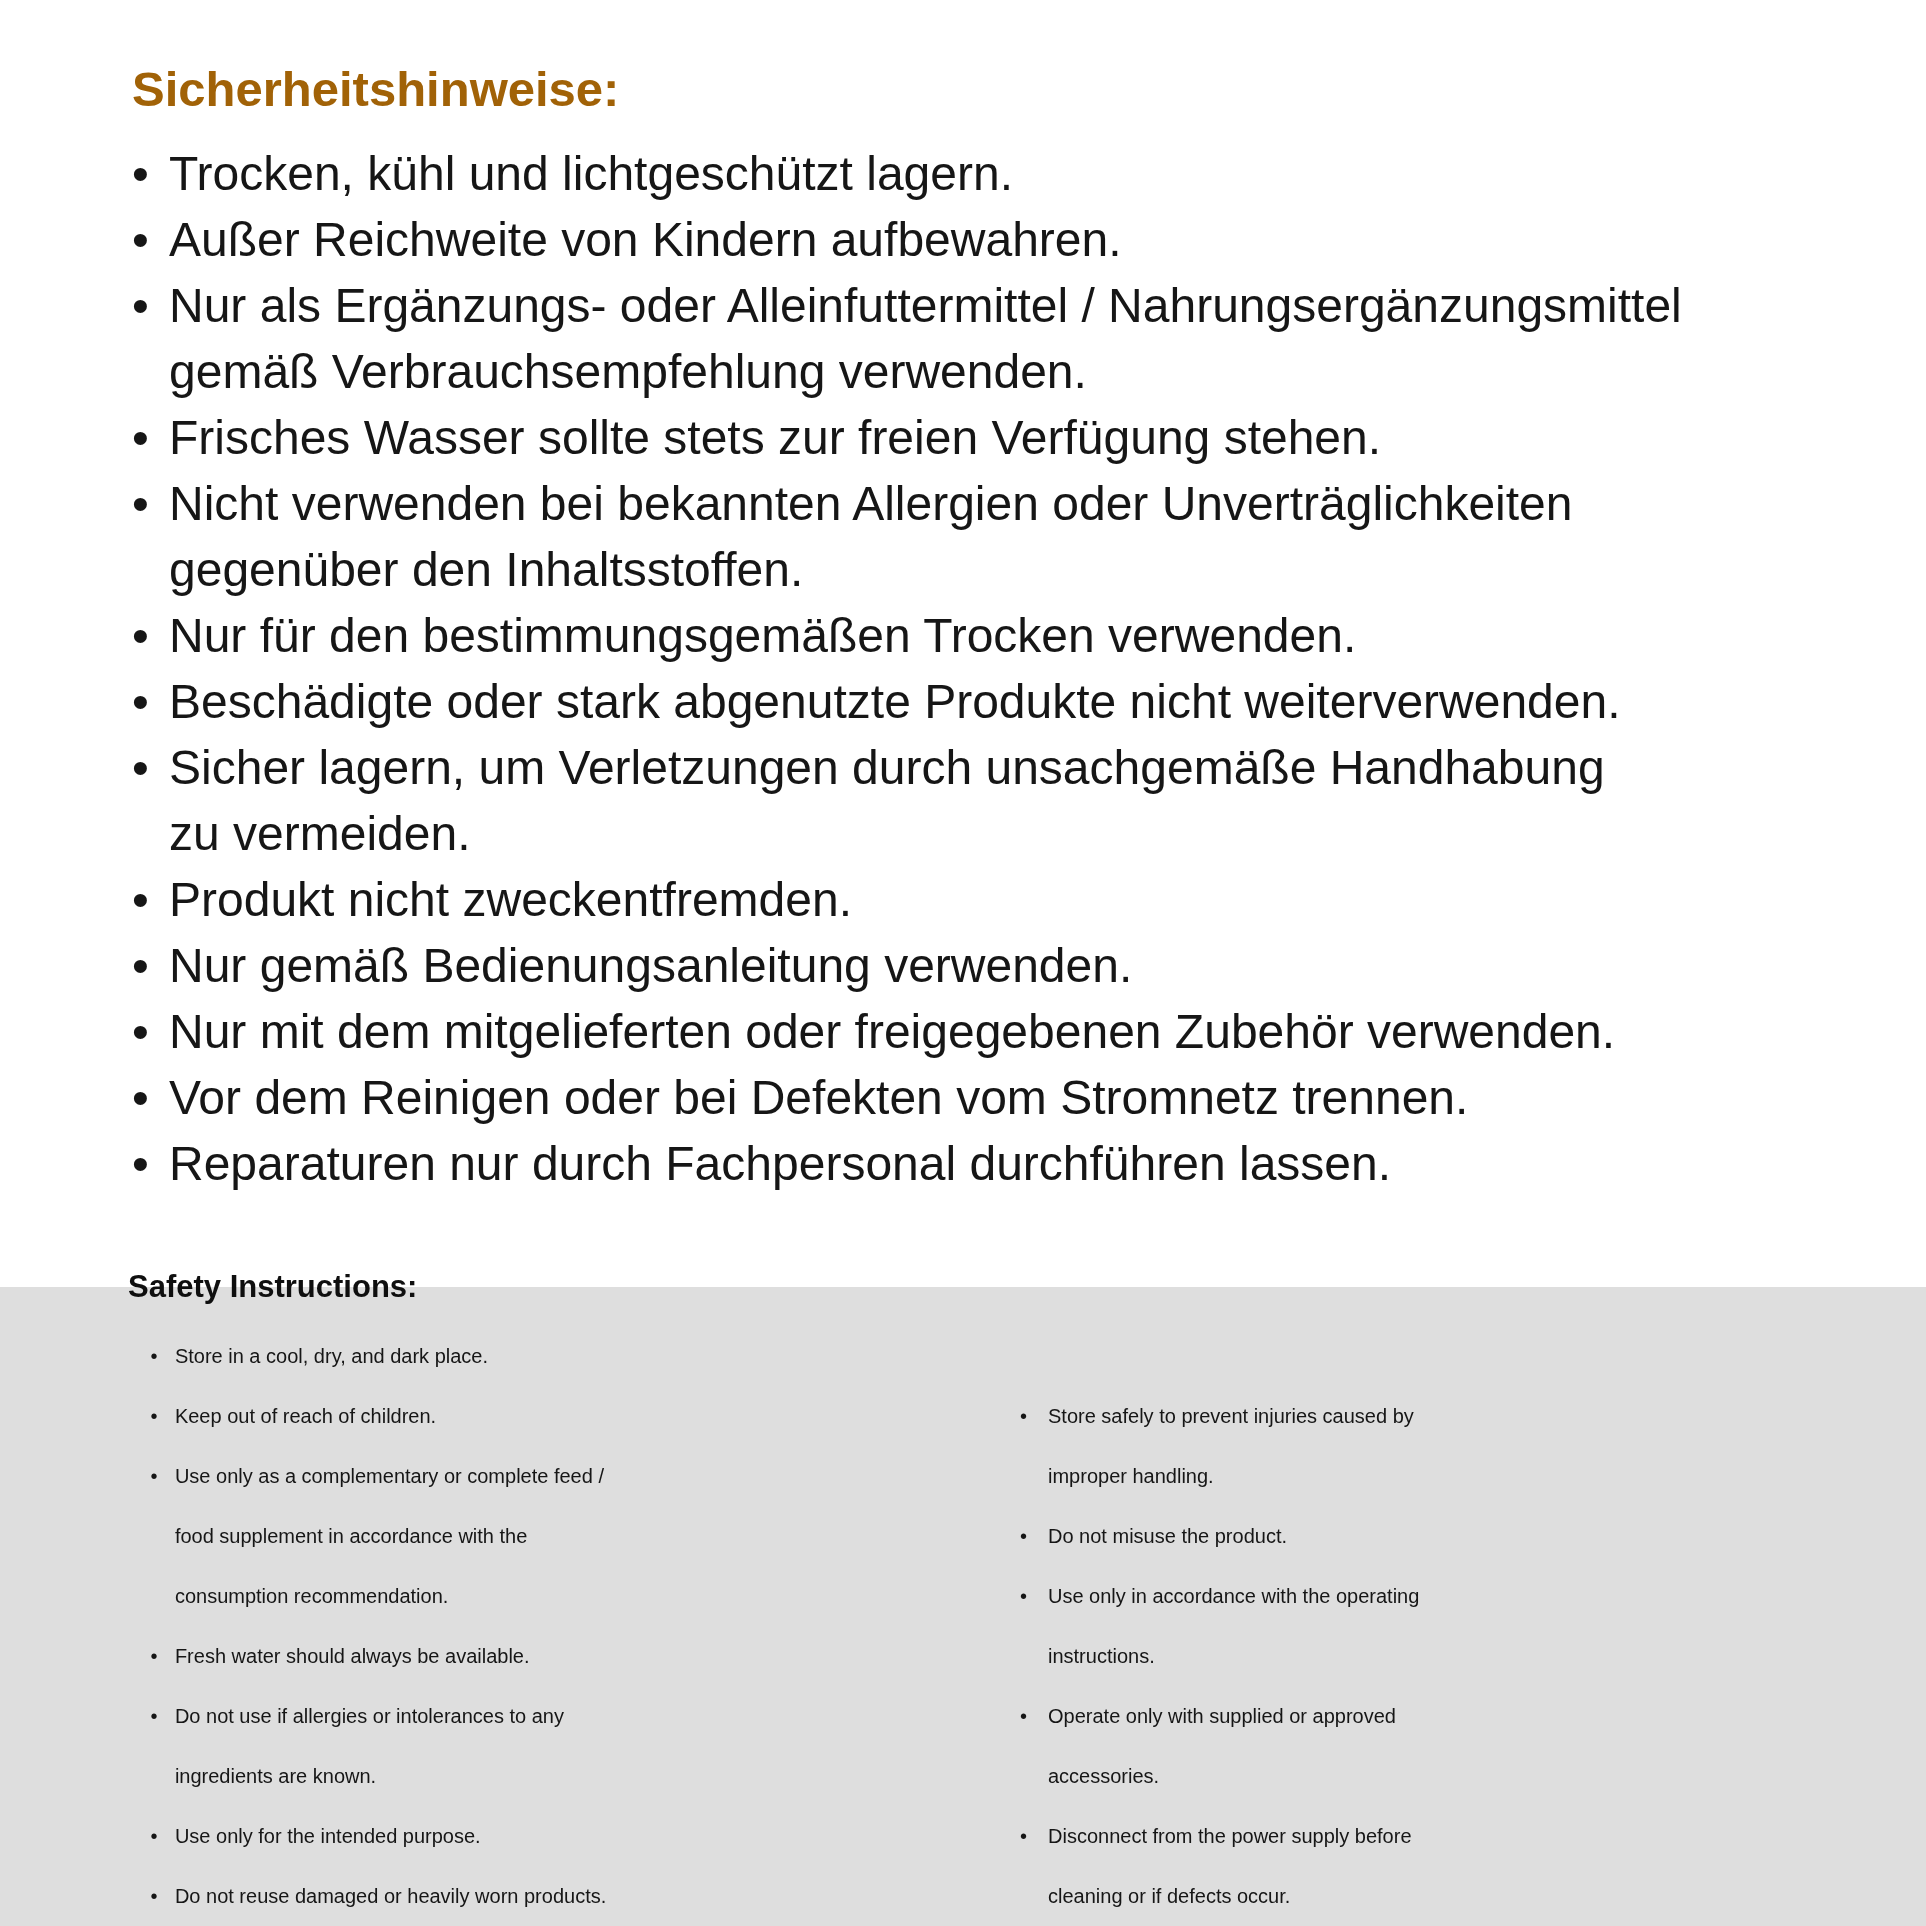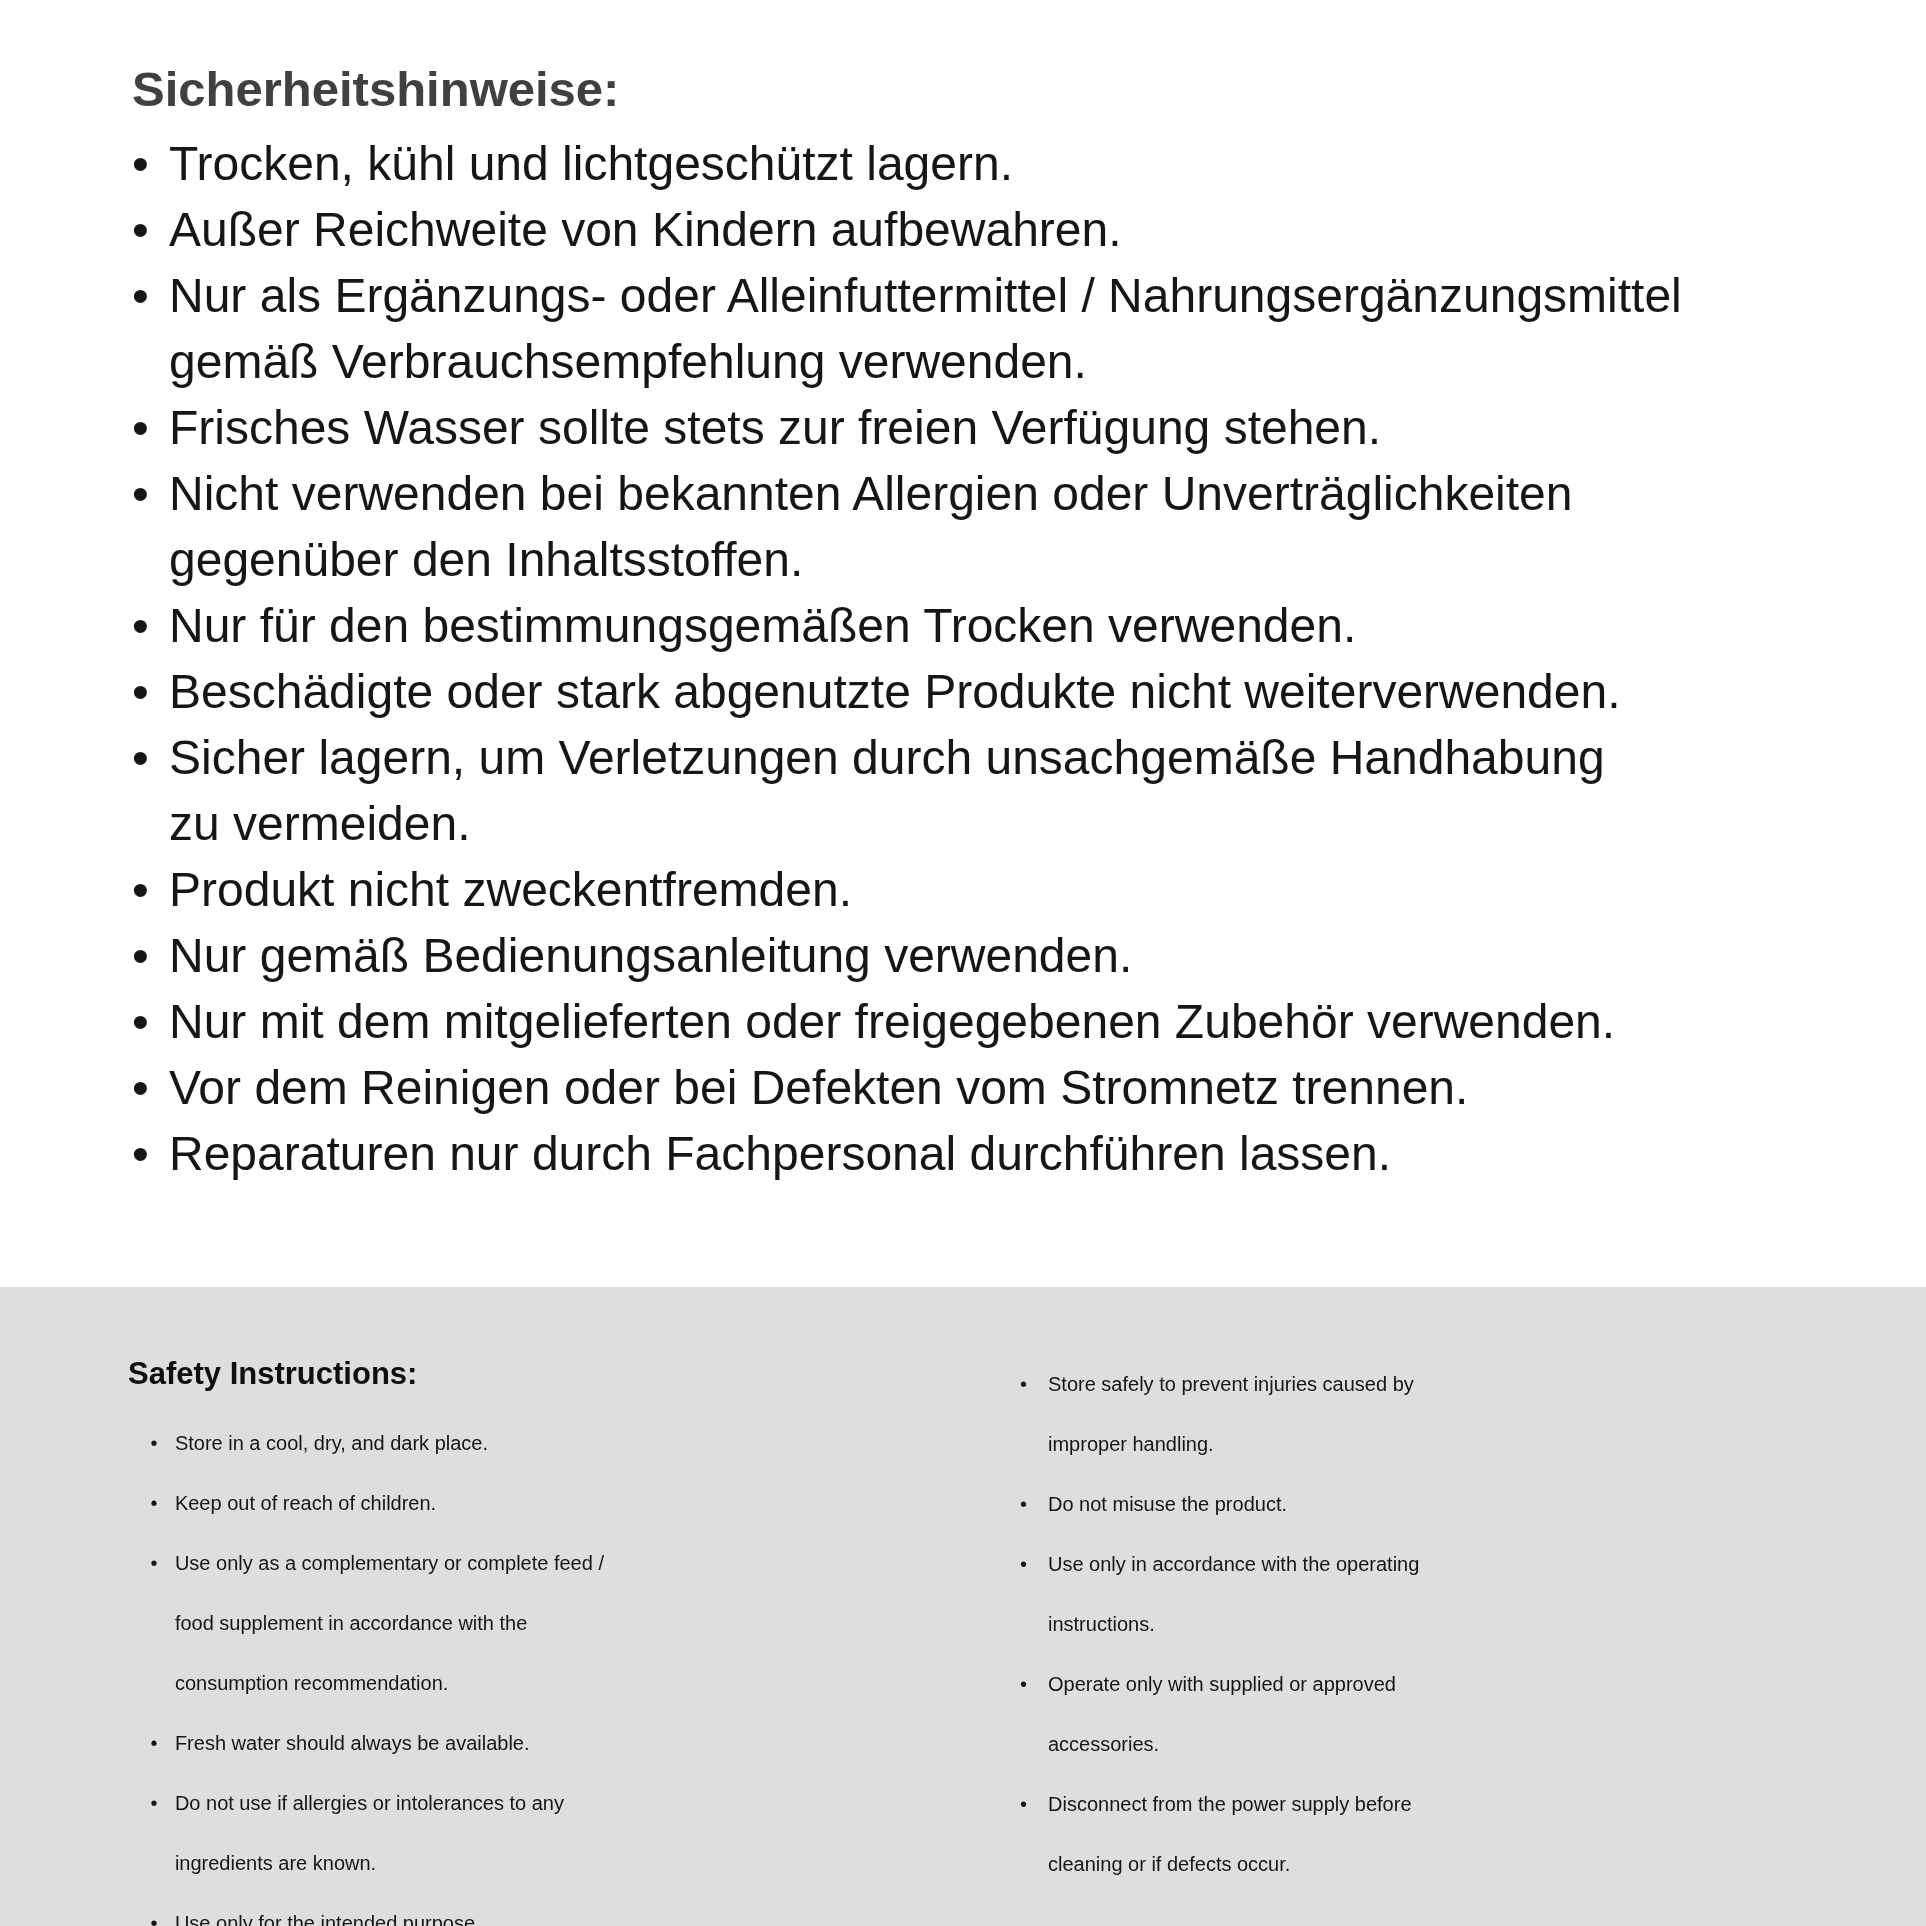--- a/index.html
+++ b/index.html
@@ -14,25 +14,25 @@
     color: #161616;
     overflow: hidden;
   }
   .de-section {
     box-sizing: border-box;
     height: 1287px;
     padding: 61px 77px 0 132px;
     background: #ffffff;
   }
   .de-heading {
-    margin: 0 0 14px 0;
+    margin: 0 0 24px 0;
     font-size: 49px;
     font-weight: 700;
     line-height: 1.15;
-    color: #404040;
+    color: #a16207;
   }
   ul.bullet-list {
     list-style: none;
     margin: 0;
     padding: 0;
   }
   .de-list {
     padding-left: 37px;
     font-size: 48px;
     line-height: 66px;
@@ -47,21 +47,21 @@
     position: absolute;
     left: 0;
     top: 0;
   }
   .en-section {
     box-sizing: border-box;
     height: 639px;
     background: #dedede;
     padding: 67px 72px 0 128px;
     display: flex;
-    align-items: flex-start;
+    align-items: flex-end;
   }
   .en-col-left {
     flex: 0 0 860px;
     width: 860px;
   }
   .en-col-right {
     flex: 1 1 auto;
     margin-left: 32px;
   }
   .en-heading {

